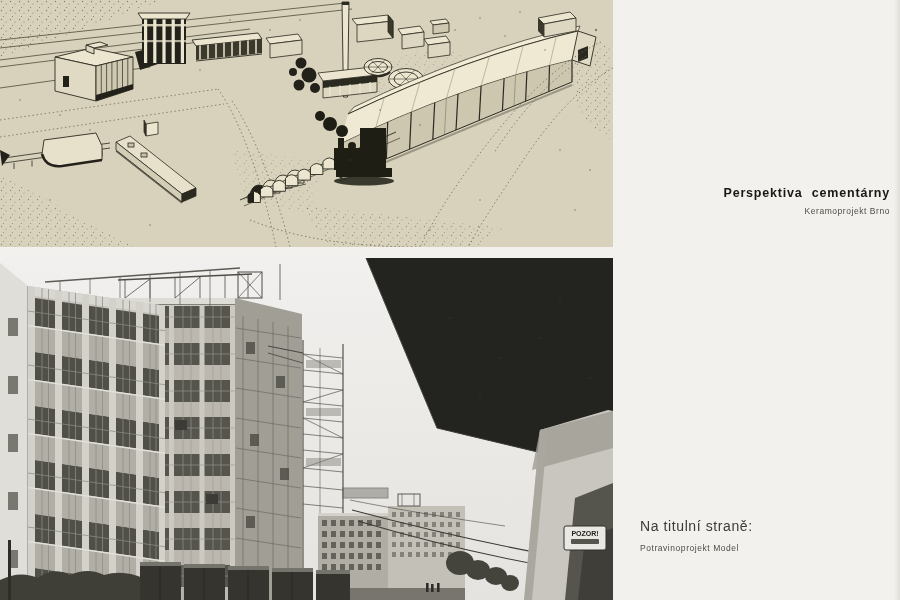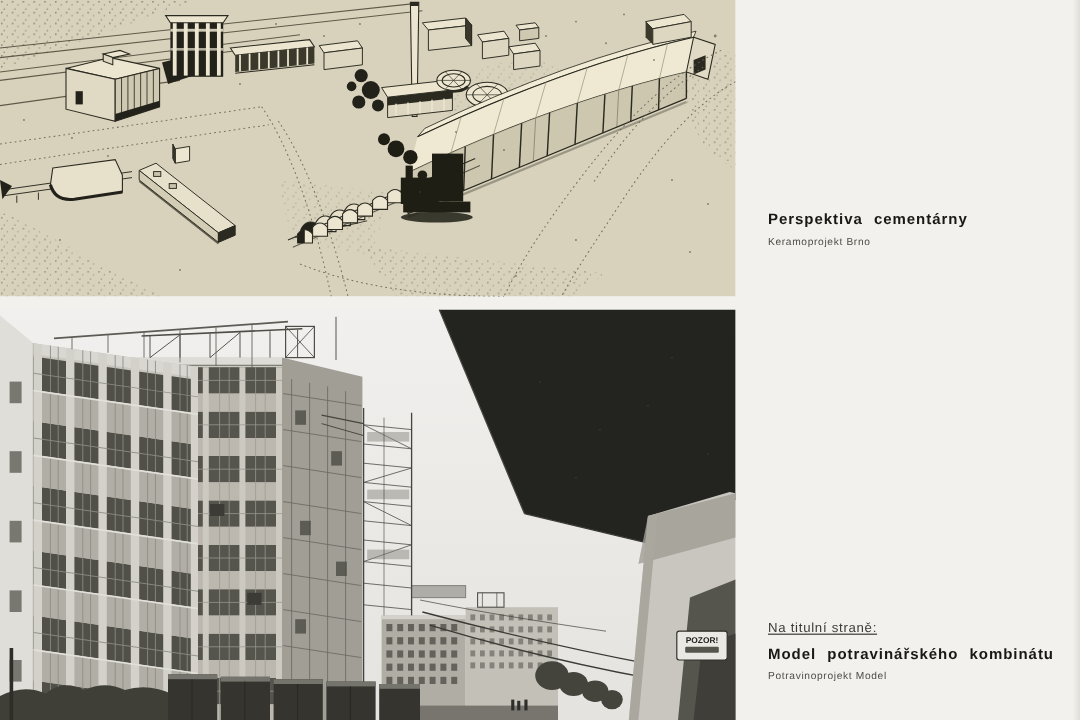--- a/index.html
+++ b/index.html
@@ -4,27 +4,27 @@
 <style>
   html,body{margin:0;padding:0;background:#888;}
   .page{position:relative;width:900px;height:600px;background:#f2f1ed;overflow:hidden;
         font-family:"Liberation Sans",sans-serif;}
   .page::after{content:"";position:absolute;right:0;top:0;width:6px;height:100%;
         background:linear-gradient(to left,rgba(60,55,40,.10),rgba(0,0,0,0));pointer-events:none;}
   .fig{position:absolute;margin:0;padding:0;line-height:0;}
   #fig-drawing{left:0;top:0;}
   #fig-photo{left:0;top:258px;}
   .caption{position:absolute;left:640px;width:250px;}
-  #cap-1{top:177px;}
+  #cap-1{top:187px;text-align:right;}
   #cap-2{top:291px;}
   #cap-3{top:518px;}
   .caption h3{margin:0 0 5px 0;font-size:12.5px;font-weight:bold;letter-spacing:.8px;
         word-spacing:5px;color:#191813;line-height:1.1;}
   .caption .credit{margin:0;font-size:8.5px;letter-spacing:.55px;color:#4e4c45;line-height:1.2;}
-  .caption .note{margin:0 0 8px 0;font-size:11px;letter-spacing:.6px;color:#3c3a34;line-height:1.2;text-decoration:underline;}
+  .caption .note{margin:0 0 8px 0;font-size:14px;letter-spacing:.6px;color:#3c3a34;line-height:1.2;}
 </style>
 </head>
 <body>
 
 <div class="page">
 
   <figure class="fig" id="fig-drawing">
     <svg width="613" height="247" viewBox="0 0 613 247" xmlns="http://www.w3.org/2000/svg">
       <defs>
         <pattern id="stip" width="9" height="9" patternUnits="userSpaceOnUse">
@@ -686,17 +686,16 @@
   </figure>
 
   <div class="caption" id="cap-1">
     <h3>Perspektiva cementárny</h3>
     <p class="credit">Keramoprojekt Brno</p>
   </div>
 
 
   <div class="caption" id="cap-3">
     <p class="note">Na titulní straně:</p>
-    <h3>Model potravinářského kombinátu</h3>
     <p class="credit">Potravinoprojekt Model</p>
   </div>
 
 </div>
 
 </body></html>

